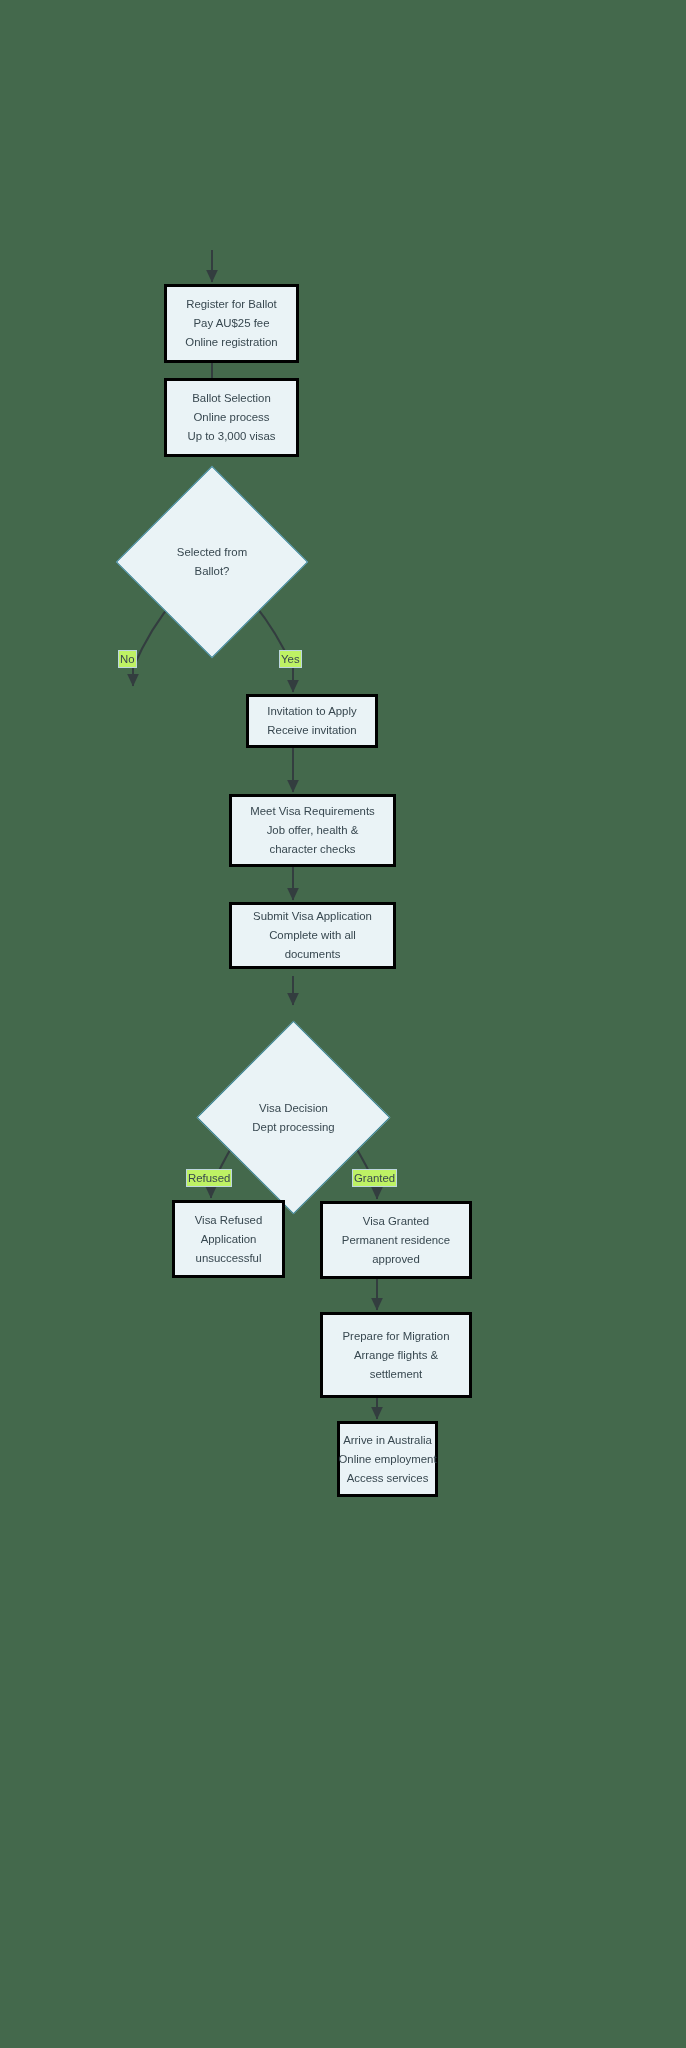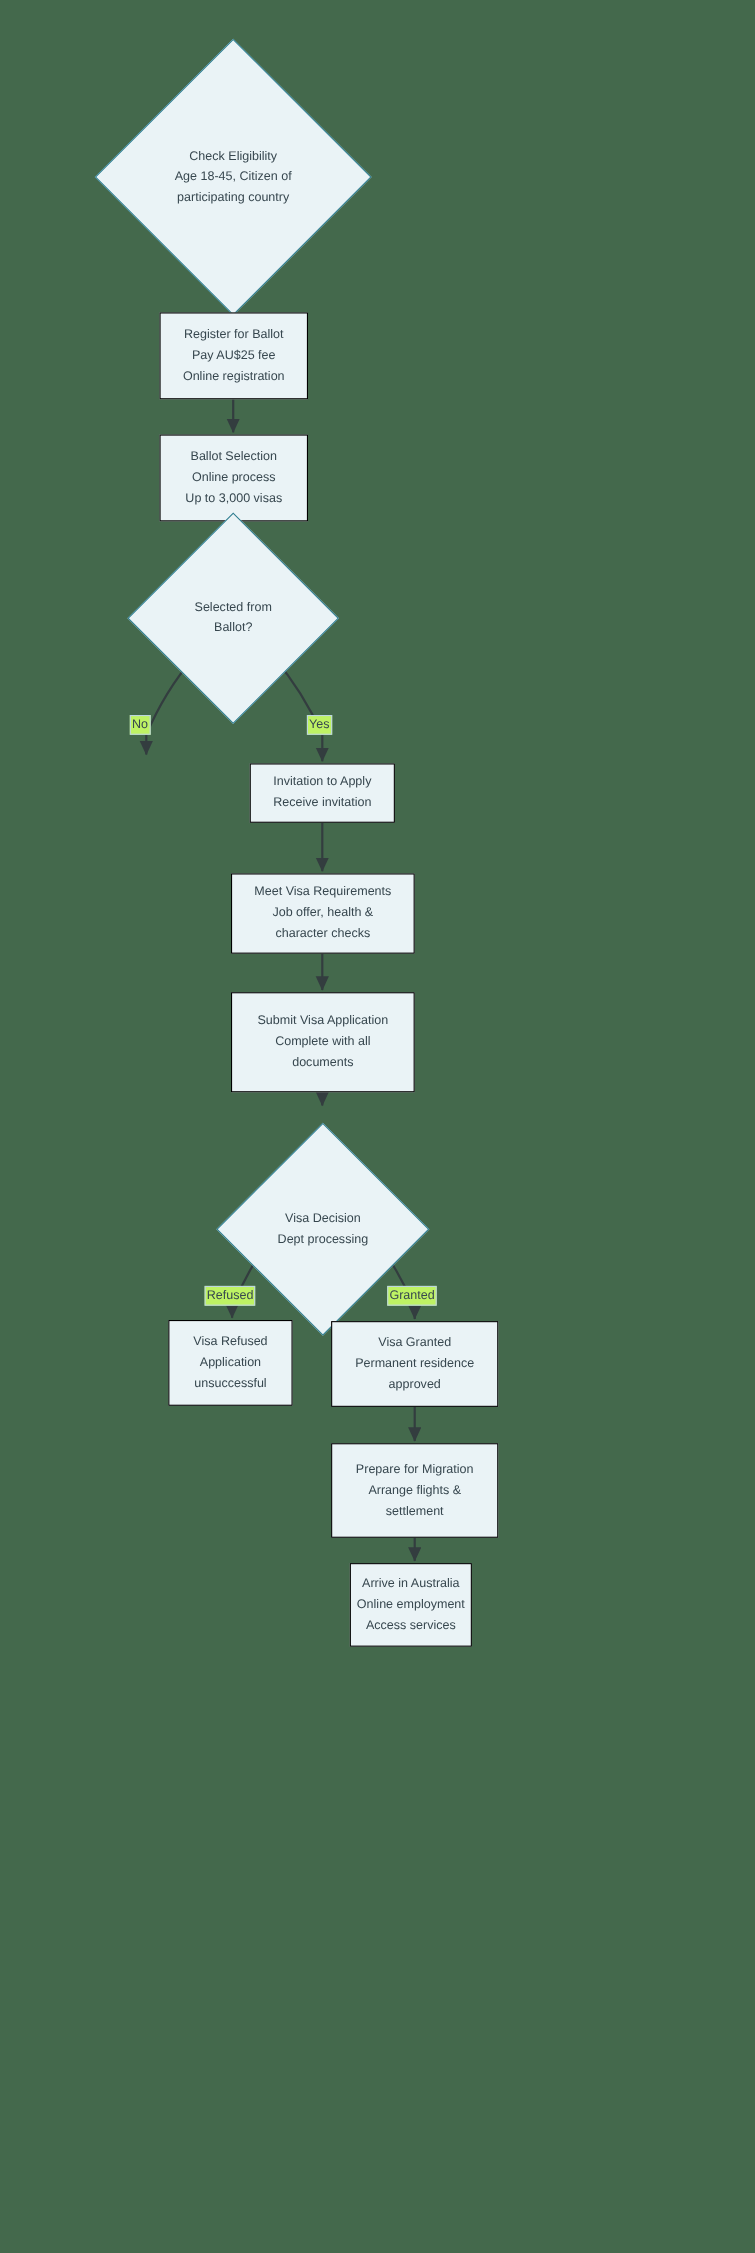--- a/index.html
+++ b/index.html
@@ -32,21 +32,22 @@
     justify-content: center;
     color: #37474f;
     font-size: 11.4px;
     line-height: 19px;
     text-align: center;
     white-space: nowrap;
     z-index: 2;
   }
   .node.process {
     background: #eaf3f6;
-    border: 1px solid #000000;
+    border: 3px solid #000000;
+    margin-left: 19px;
   }
   .node.decision {
     background: transparent;
     border: none;
   }
   .node.decision .dia-shape {
     position: absolute;
     left: 0; top: 0;
     width: 100%;
     height: 100%;
@@ -94,38 +95,30 @@
       <path d="M293,748 L293,792"></path>
       <path d="M293,866 L293,900"></path>
       <path d="M293,976 L293,1005"></path>
       <path d="M257,1112 Q232,1140 211,1188 L211,1198"></path>
       <path d="M330,1112 Q355,1140 377,1188 L377,1199"></path>
       <path d="M377,1279 L377,1310"></path>
       <path d="M377,1386 L377,1419"></path>
     </g>
   </svg>
 
-  <div class="node decision" style="left:123px; top:72px; width:178px; height:178px;">
-    <div class="dia-shape"></div>
-    <div class="lines">
-      <div>Check Eligibility</div>
-      <div>Age 18-45, Citizen of</div>
-      <div>participating country</div>
-    </div>
-  </div>
 
   <div class="node process" style="left:145px; top:284px; width:135px; height:79px;">
     <div class="lines">
       <div>Register for Ballot</div>
       <div>Pay AU$25 fee</div>
       <div>Online registration</div>
     </div>
   </div>
 
-  <div class="node process" style="left:145px; top:395px; width:135px; height:79px;">
+  <div class="node process" style="left:145px; top:378px; width:135px; height:79px;">
     <div class="lines">
       <div>Ballot Selection</div>
       <div>Online process</div>
       <div>Up to 3,000 visas</div>
     </div>
   </div>
 
   <div class="node decision" style="left:144px; top:494px; width:136px; height:136px;">
     <div class="dia-shape"></div>
     <div class="lines">
@@ -146,21 +139,21 @@
     </div>
   </div>
 
   <div class="node process" style="left:227px; top:694px; width:132px; height:54px;">
     <div class="lines">
       <div>Invitation to Apply</div>
       <div>Receive invitation</div>
     </div>
   </div>
 
-  <div class="node process" style="left:210px; top:902px; width:167px; height:91px;">
+  <div class="node process" style="left:210px; top:902px; width:167px; height:67px;">
     <div class="lines">
       <div>Submit Visa Application</div>
       <div>Complete with all</div>
       <div>documents</div>
     </div>
   </div>
 
   <div class="node decision" style="left:225px; top:1049px; width:137px; height:137px;">
     <div class="dia-shape"></div>
     <div class="lines">
@@ -189,21 +182,21 @@
   </div>
 
   <div class="node process" style="left:301px; top:1312px; width:152px; height:86px;">
     <div class="lines">
       <div>Prepare for Migration</div>
       <div>Arrange flights &amp;</div>
       <div>settlement</div>
     </div>
   </div>
 
-  <div class="node process" style="left:318px; top:1421px; width:111px; height:76px;">
+  <div class="node process" style="left:318px; top:1421px; width:101px; height:76px;">
     <div class="lines">
       <div>Arrive in Australia</div>
       <div>Online employment</div>
       <div>Access services</div>
     </div>
   </div>
 
 </div>
 
 </body></html>

